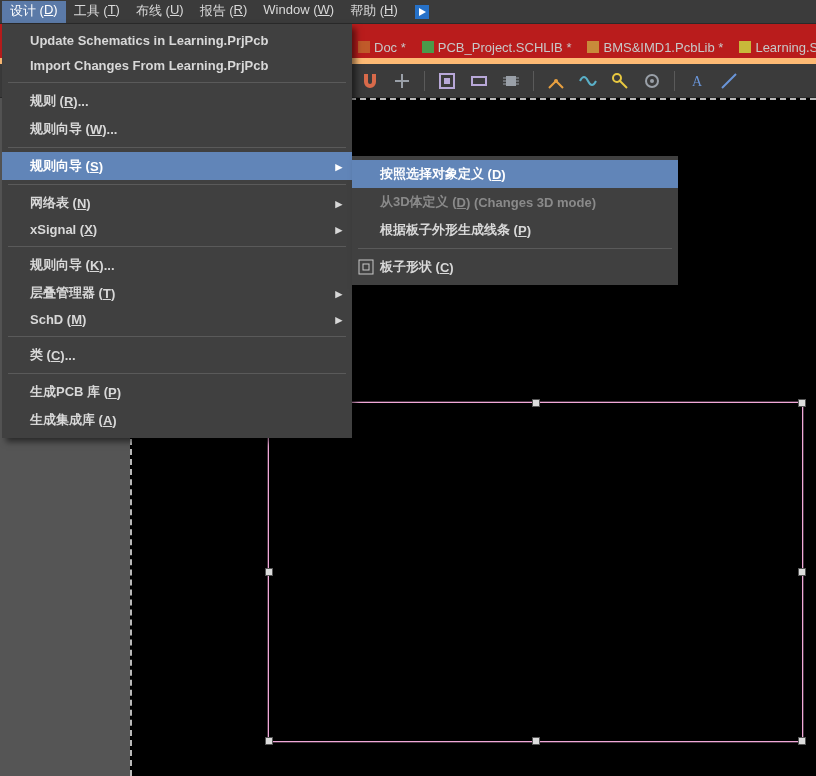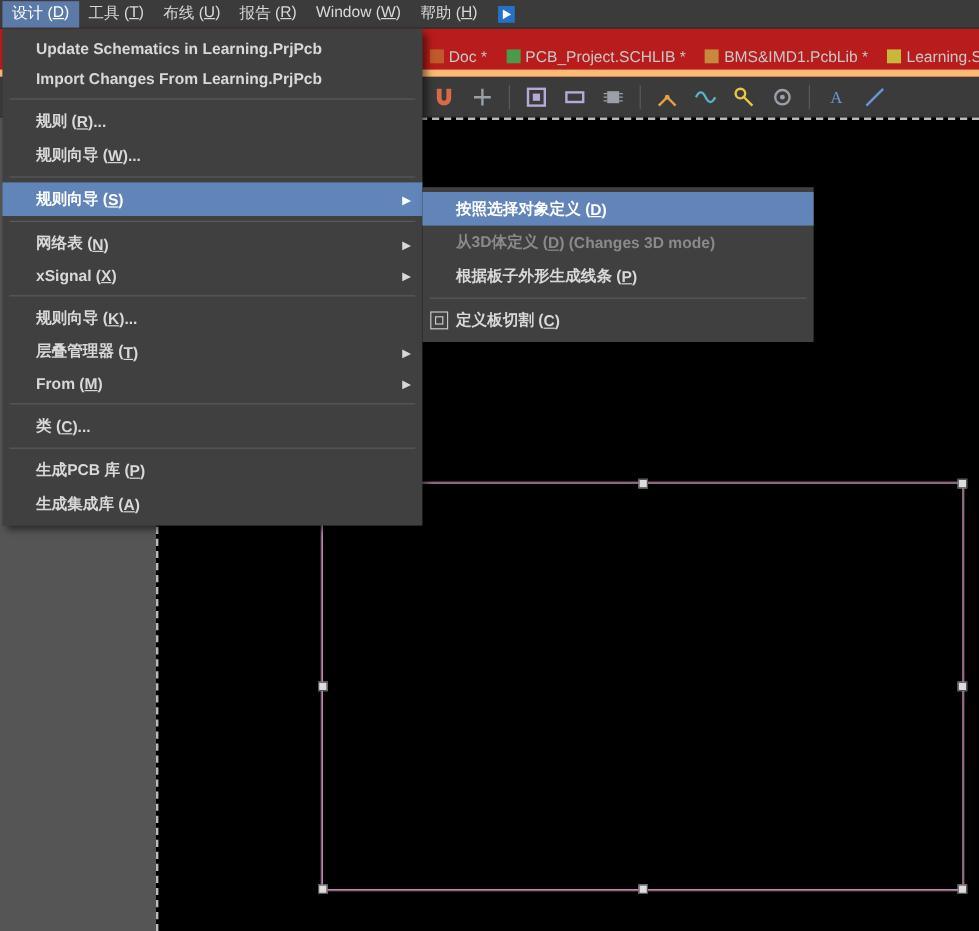--- a/index.html
+++ b/index.html
@@ -380,21 +380,21 @@
       <span class="und">K</span>
       <span>)...</span>
   </div>
   <div class="menu-item">
     <span>层叠管理器 (</span>
       <span class="und">T</span>
       <span>)</span>
     <span class="arrow">▸</span>
   </div>
   <div class="menu-item">
-    <span>From (</span>
+    <span>SchD (</span>
       <span class="und">M</span>
       <span>)</span>
     <span class="arrow">▸</span>
   </div>
   <div class="sep"></div>
   <div class="menu-item">
     <span>类 (</span>
       <span class="und">C</span>
       <span>)...</span>
   </div>
@@ -428,17 +428,17 @@
       <span>)</span>
   </div>
   <div class="sep"></div>
   <div class="menu-item">
     <span class="left-icon">
       <svg viewBox="0 0 16 16">
           <rect x="1" y="1" width="14" height="14" fill="none" stroke="#c8c8c8"></rect>
           <rect x="5" y="5" width="6" height="6" fill="#3d3d3d" stroke="#c8c8c8"></rect>
         </svg>
     </span>
-    <span>定义板切割 (</span>
+    <span>板子形状 (</span>
       <span class="und">C</span>
       <span>)</span>
   </div>
 </div>
 
 </body></html>

